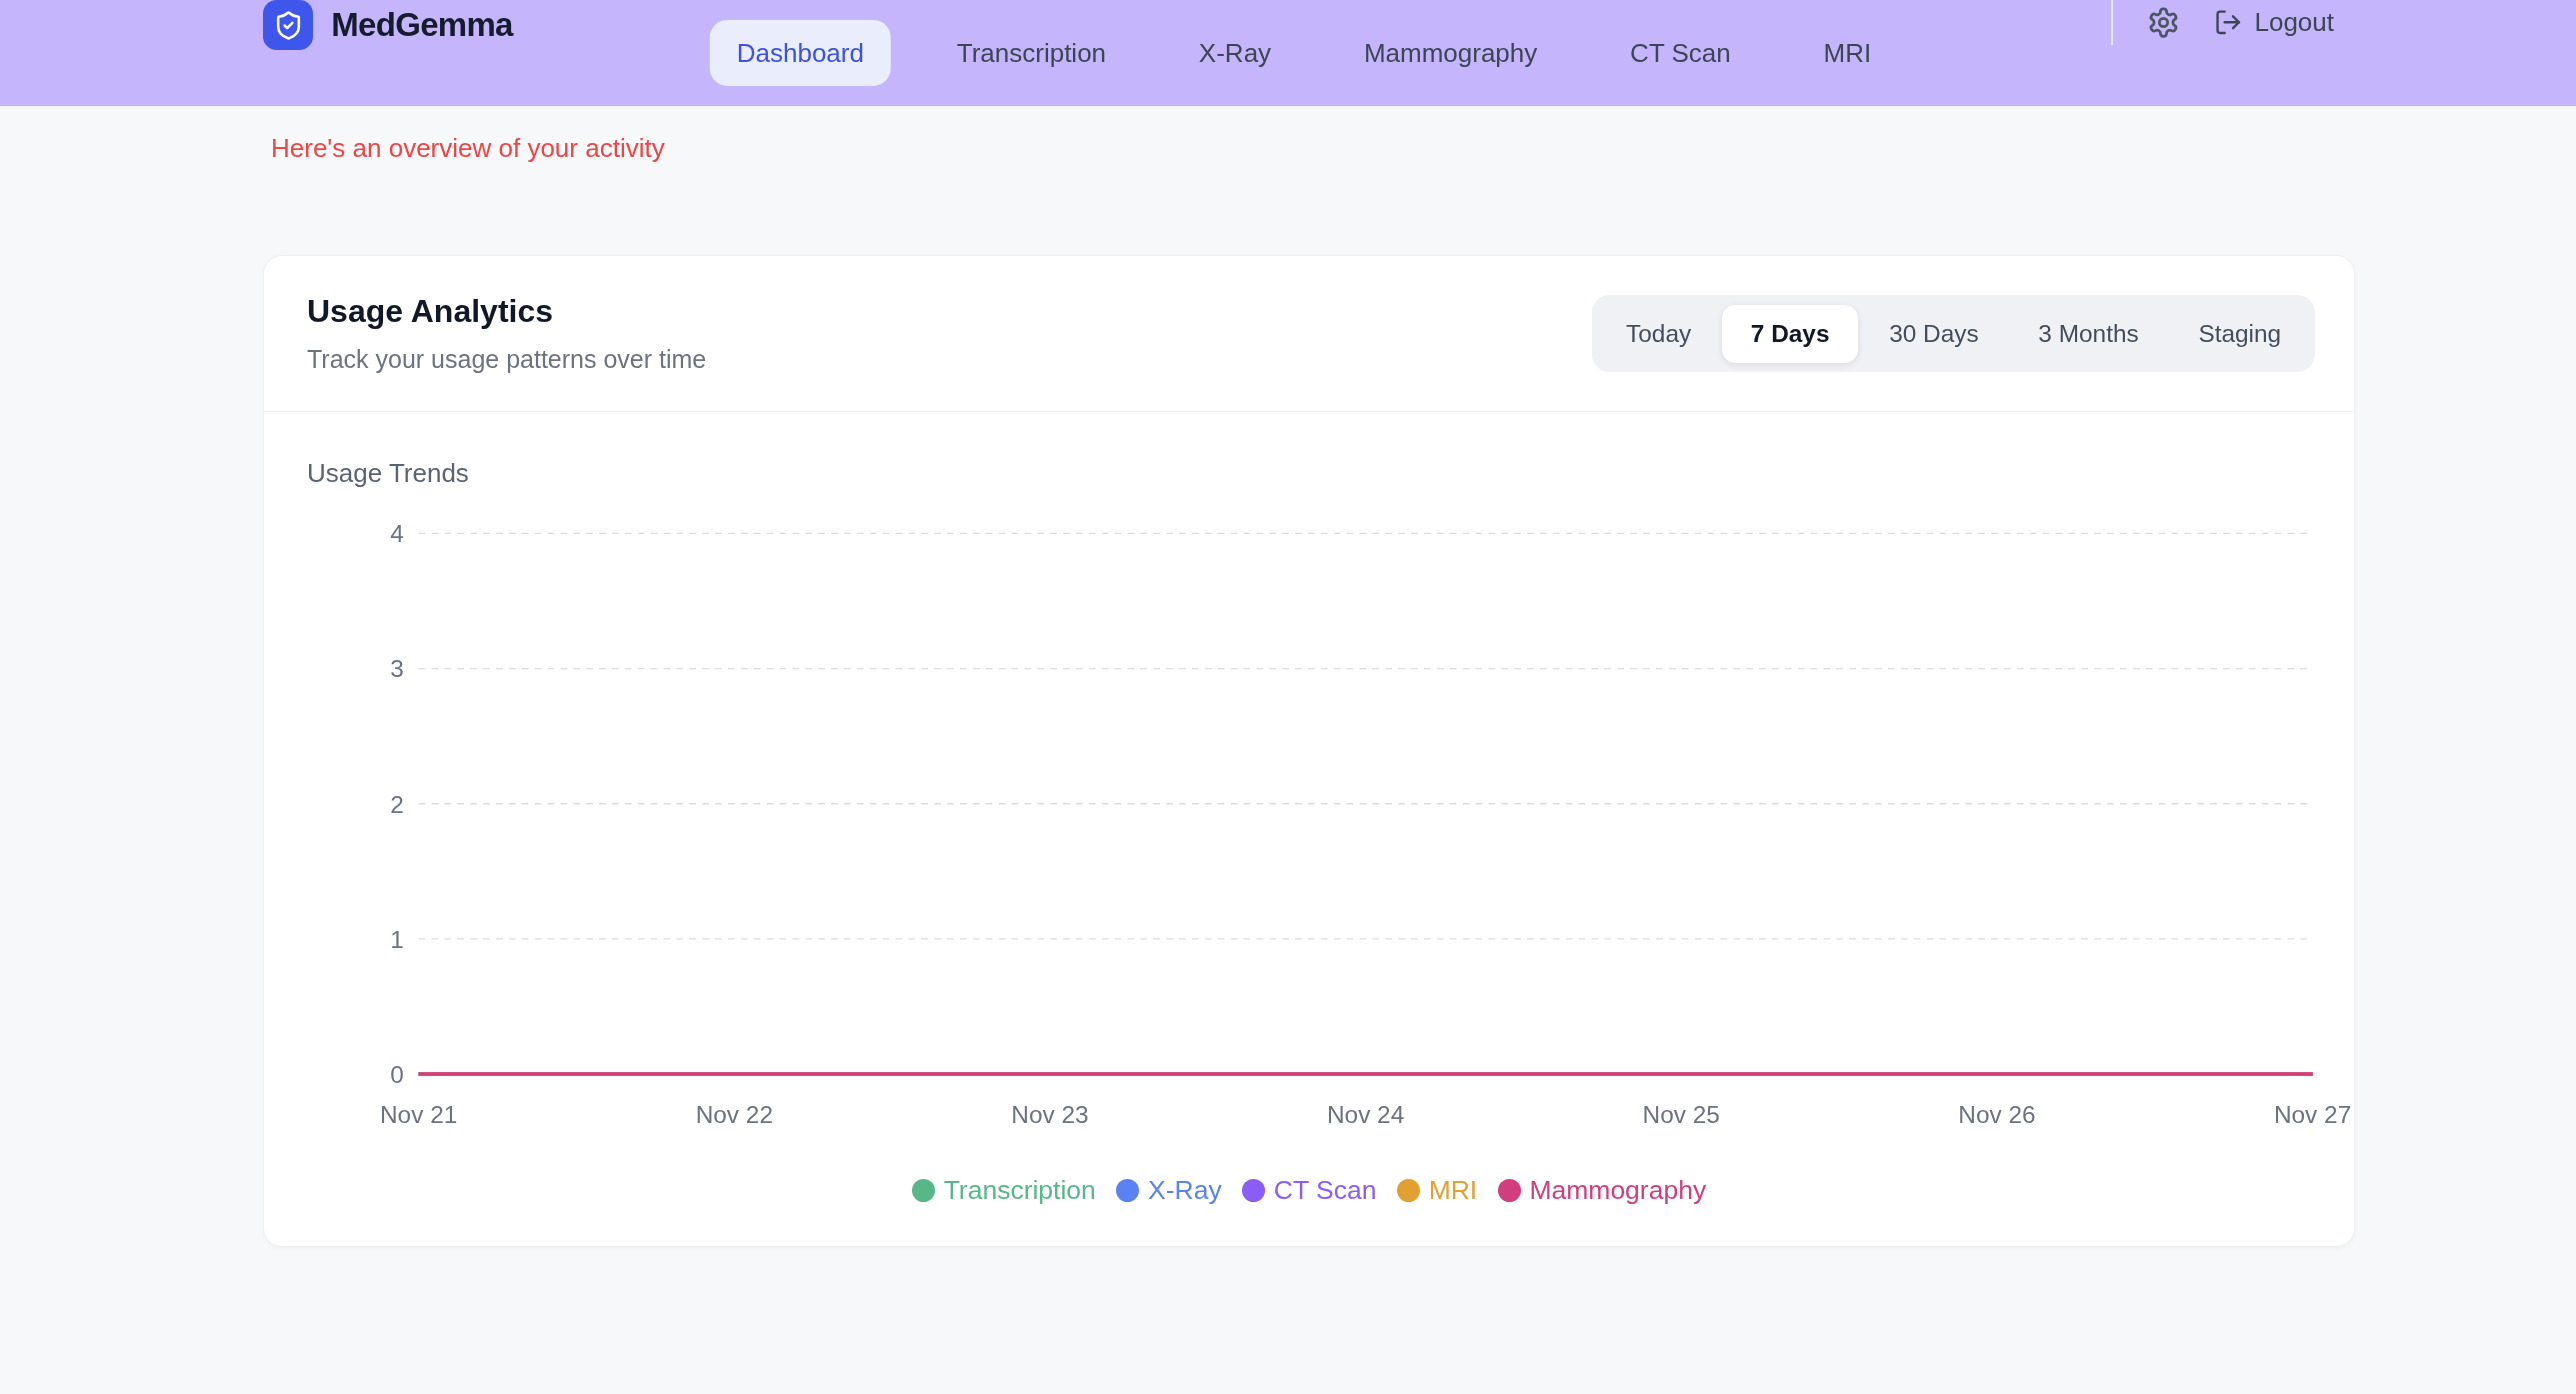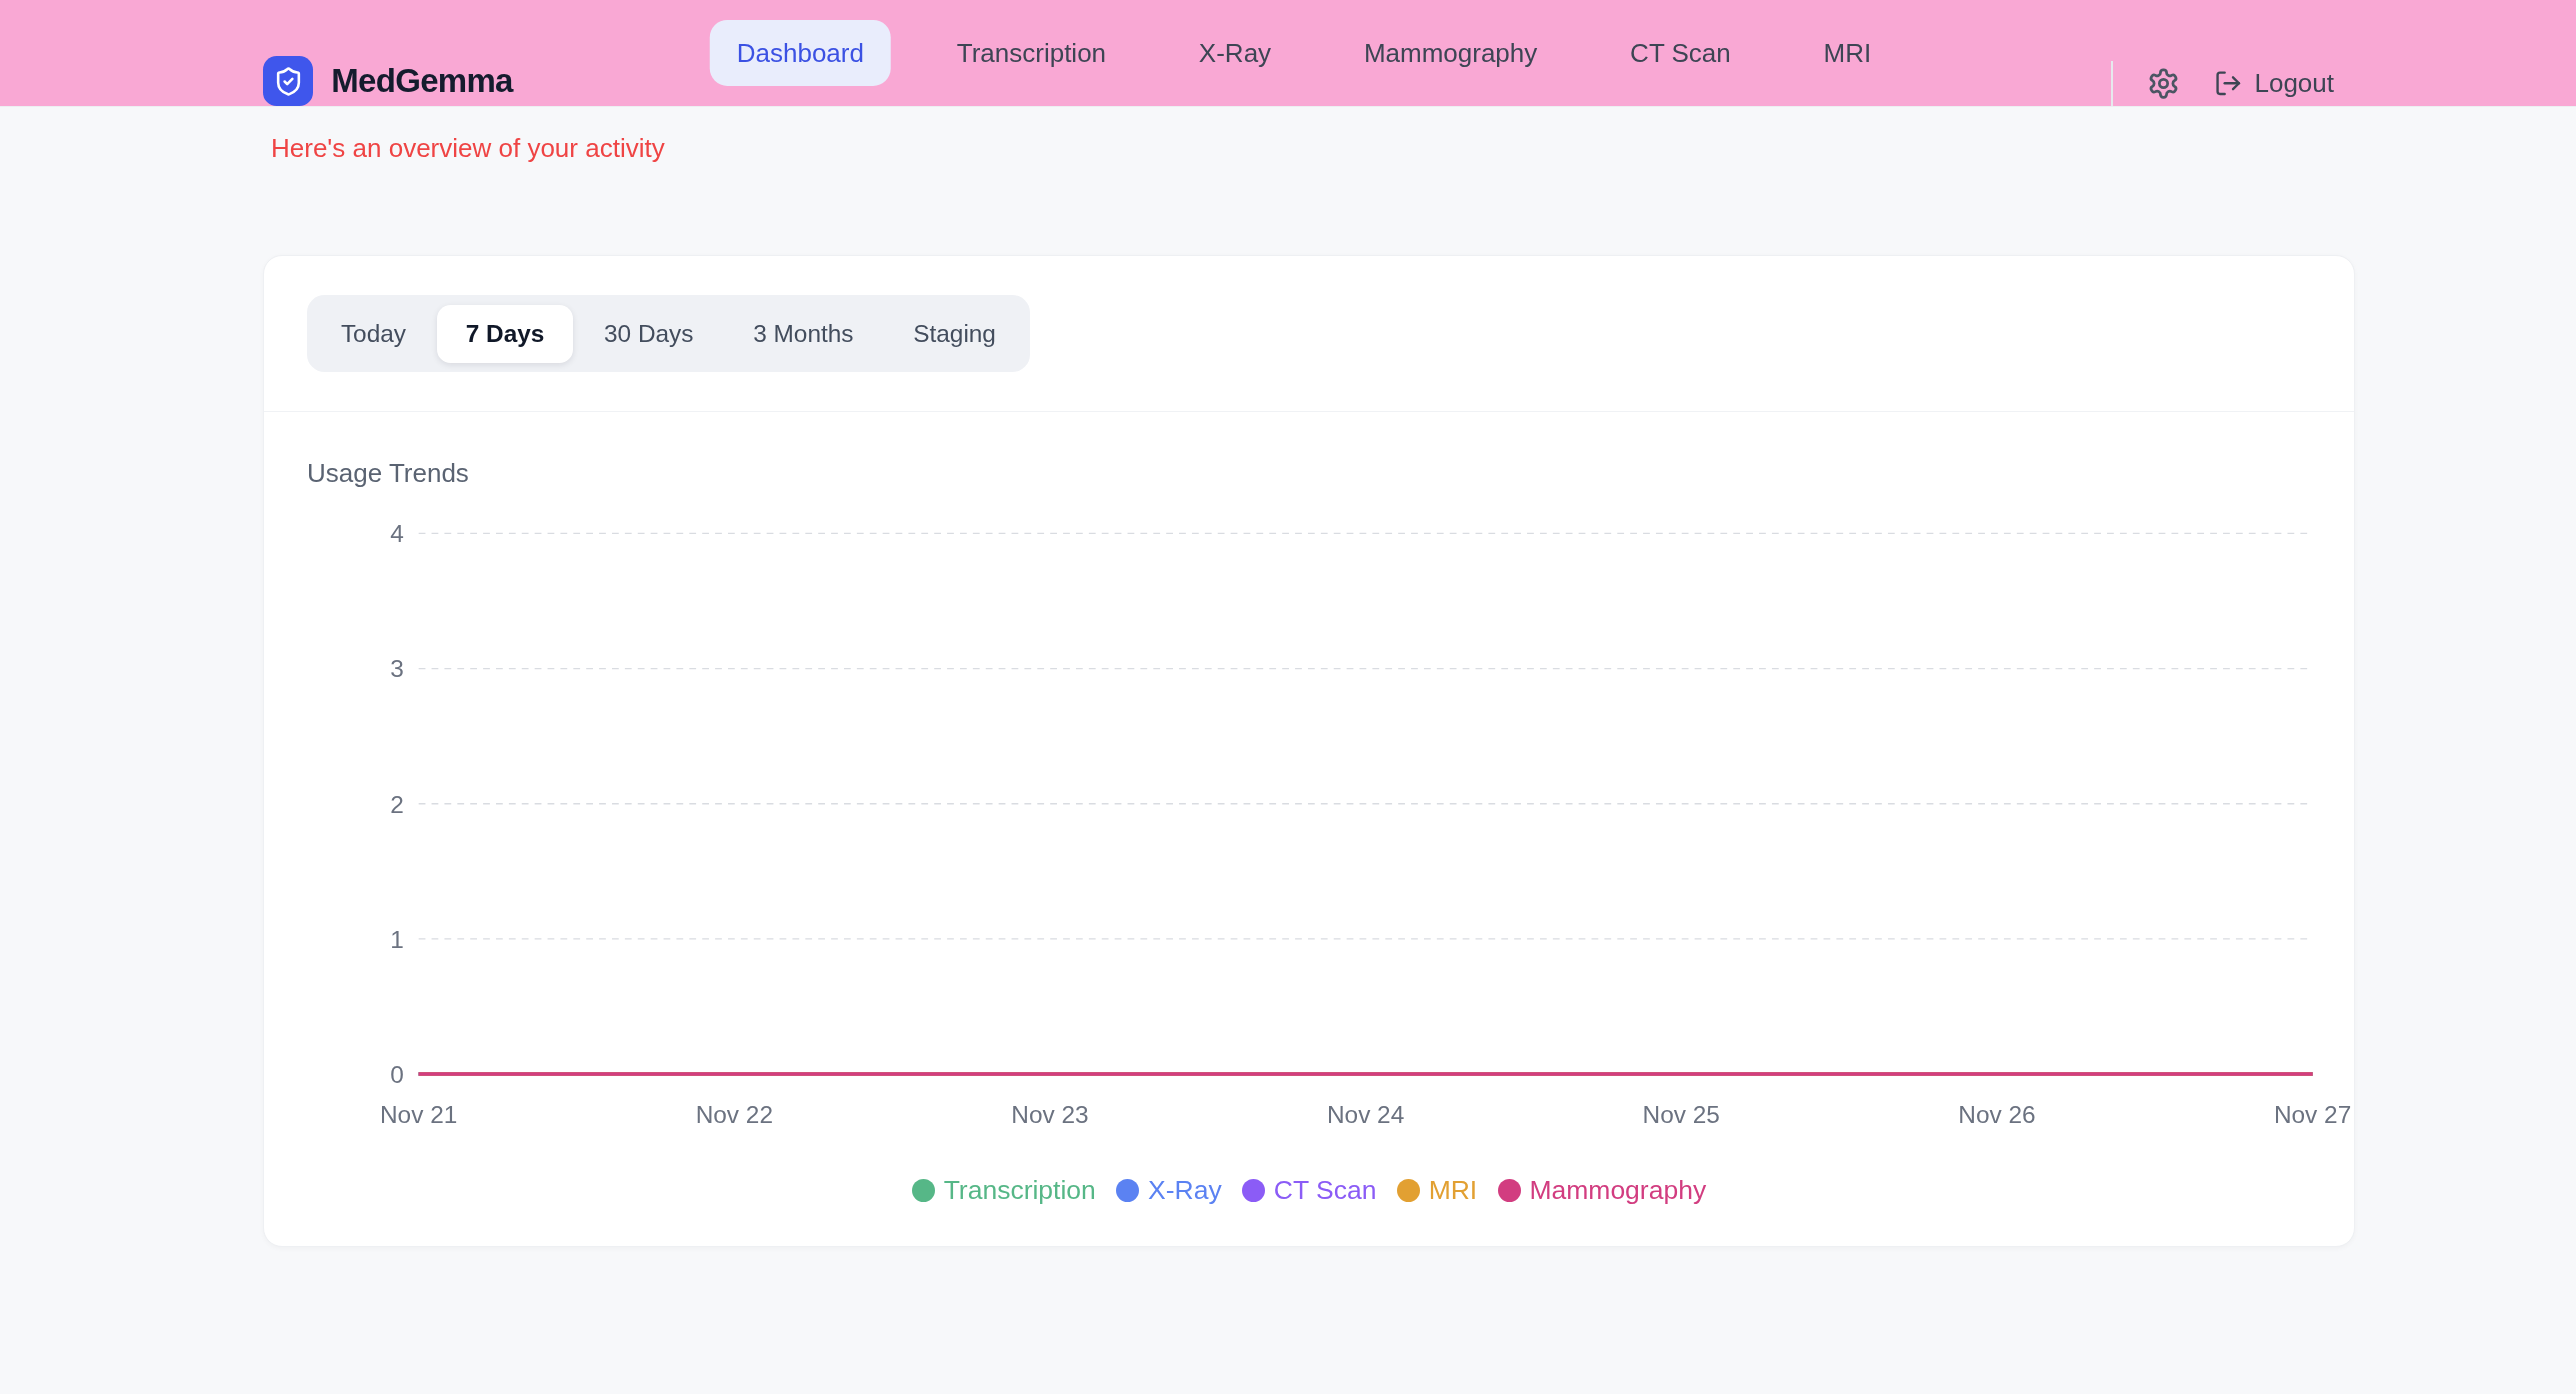--- a/index.html
+++ b/index.html
@@ -10,24 +10,24 @@
     background: #f7f8fa;
     font-family: "Liberation Sans", sans-serif;
     color: #111827;
     overflow: hidden;
   }
   * { box-sizing: border-box; }
 
   
   .topbar {
     height: 107px;
-    background: #f9a8d4;
+    background: #c4b5fd;
     border-bottom: 1.4px solid #edeff2;
     display: flex;
-    align-items: flex-end;
+    align-items: flex-start;
     padding: 0 242px 0 263px;
     position: relative;
   }
   .brand { display: flex; align-items: center; gap: 18.3px; cursor: pointer; }
   .logo-badge {
     width: 50px; height: 50px;
     border-radius: 13.6px;
     background: #3f56ec;
     display: flex; align-items: center; justify-content: center;
     flex: none;
@@ -156,20 +156,24 @@
       <span>Logout</span>
     </button>
   </div>
 </header>
 
 <main class="content">
   <p class="welcome-sub">Here's an overview of your activity</p>
 
   <section class="card">
     <div class="card-header">
+      <div>
+        <div class="card-title">Usage Analytics</div>
+        <div class="card-sub">Track your usage patterns over time</div>
+      </div>
       <div class="segmented">
           <button class="segment">Today</button>
           <button class="segment active">7 Days</button>
           <button class="segment">30 Days</button>
           <button class="segment">3 Months</button>
           <button class="segment">Staging</button>
         </div>
     </div>
 
     <div class="chart-body">

